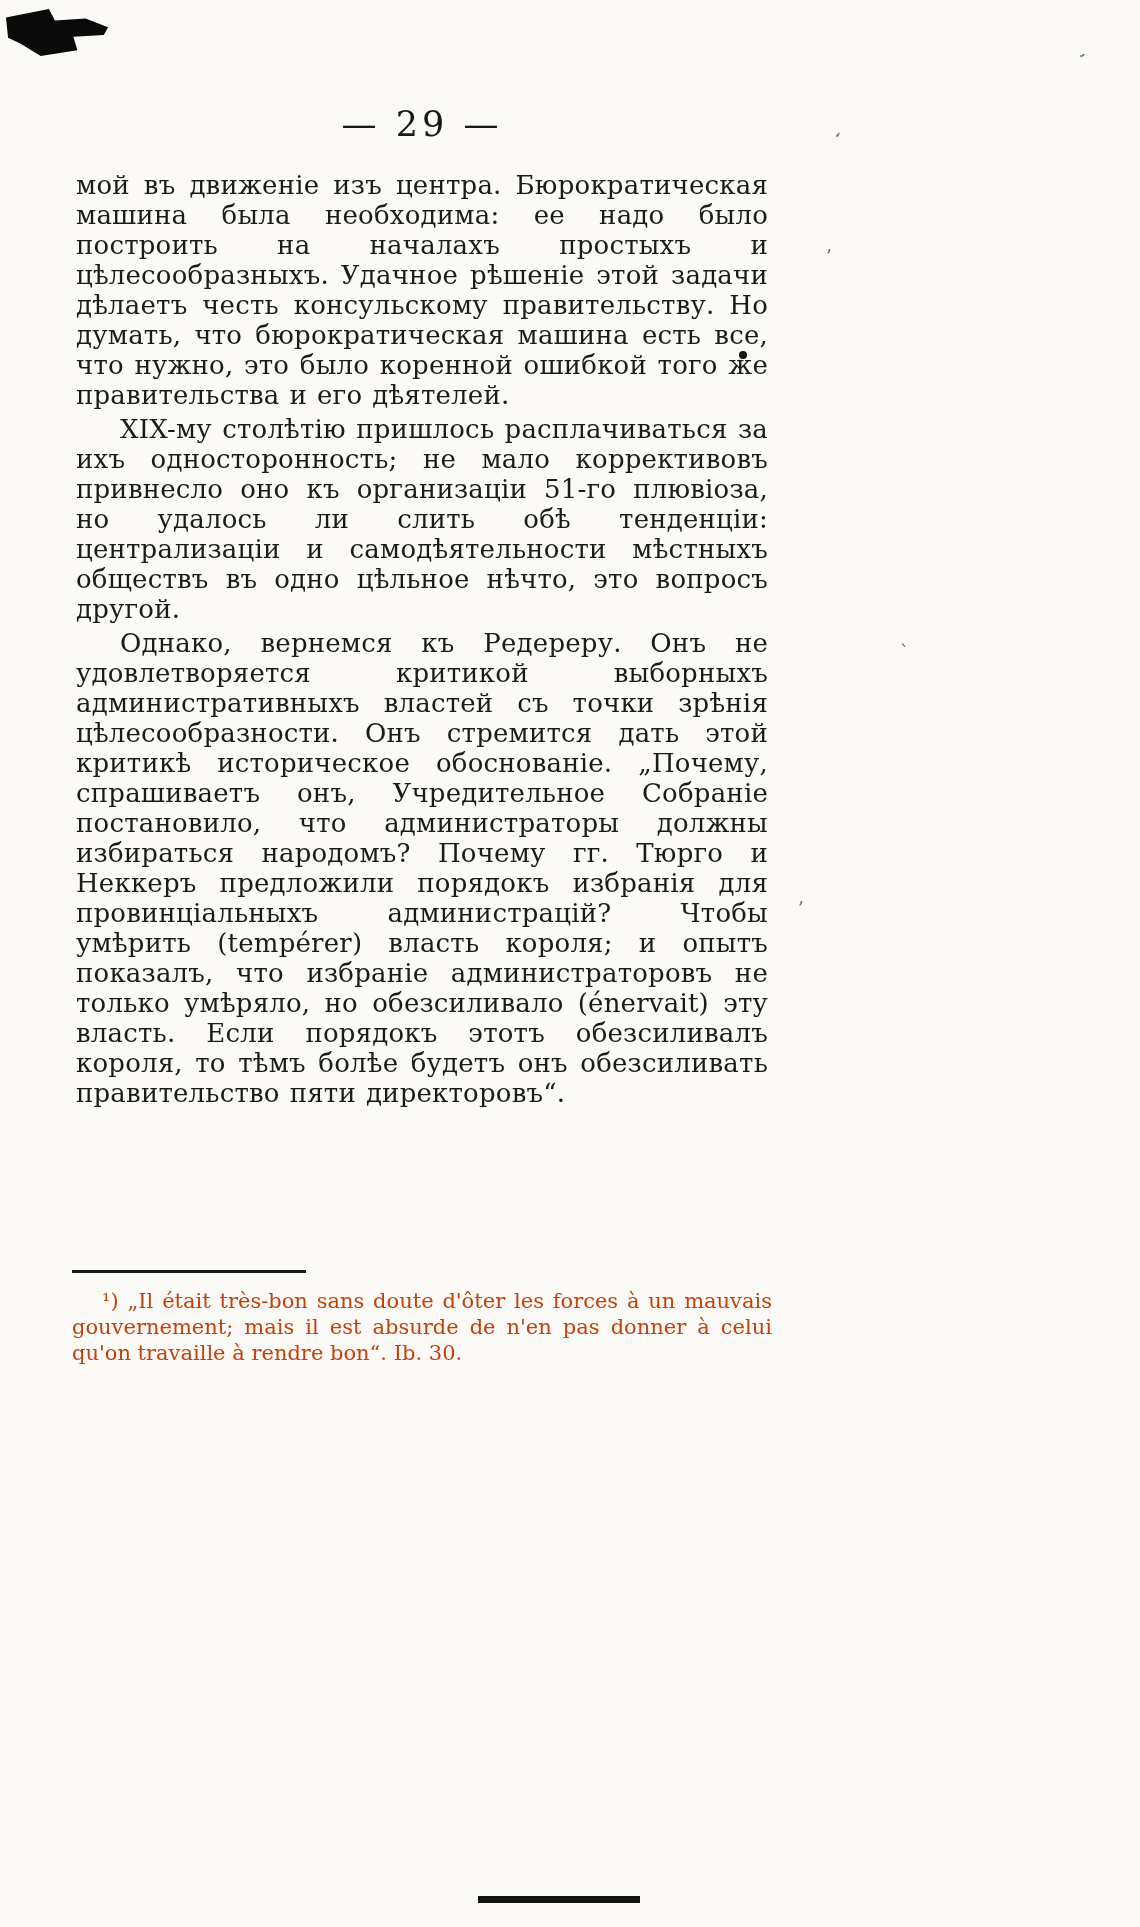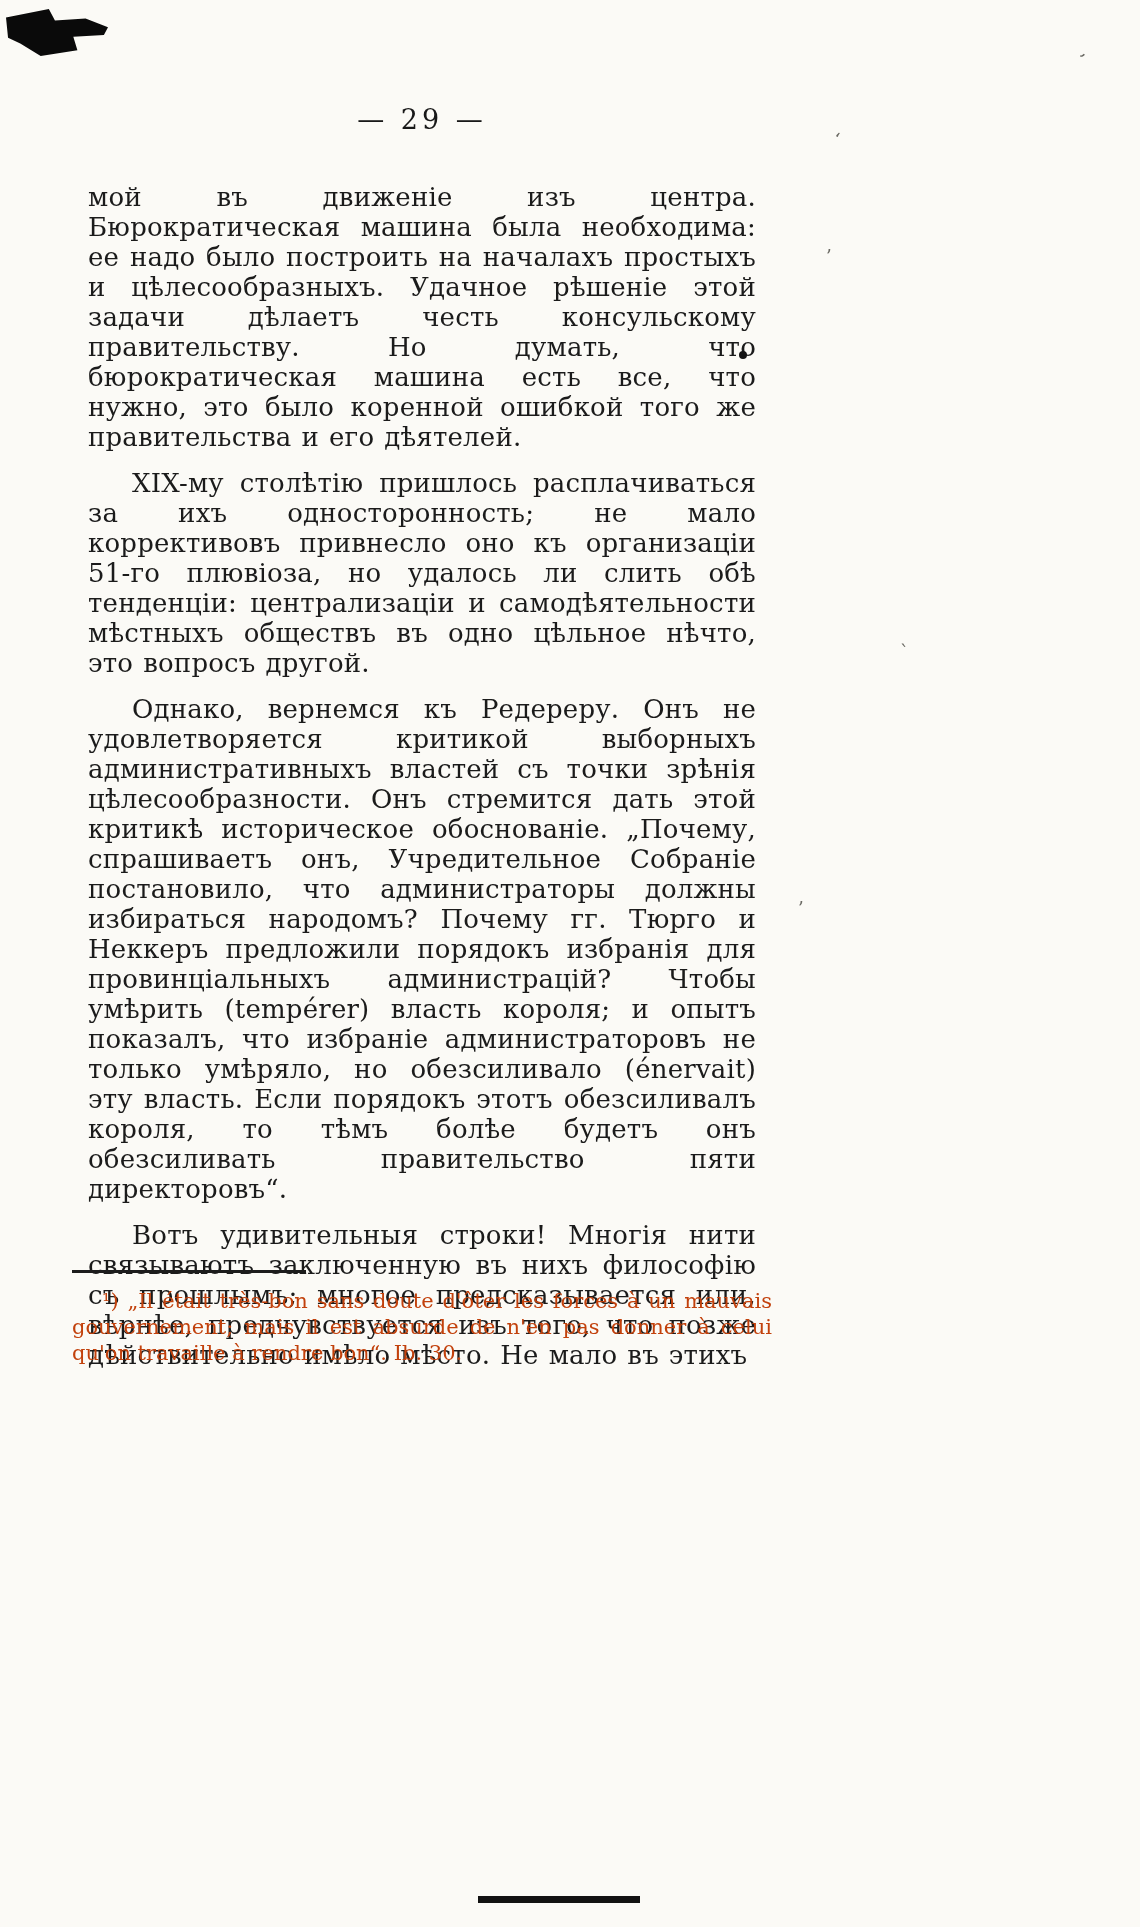--- a/index.html
+++ b/index.html
@@ -15,37 +15,37 @@
       font-family: "DejaVu Serif", serif;
       overflow: hidden;
     }
 
     .page-number {
       position: absolute;
       top: 104px;
       left: 72px;
       width: 700px;
       text-align: center;
-      font-size: 27px;
+      font-size: 35px;
       letter-spacing: 4px;
       color: #181818;
     }
 
     .body-text {
       position: absolute;
       top: 166px;
       left: 72px;
       width: 700px;
       font-size: 26px;
       line-height: 30px;
       text-align: justify;
       letter-spacing: 0.2px;
       word-spacing: 1.5px;
     }
-    .body-text p { margin: 16px; text-indent: 44px; }
+    .body-text p { margin: 4px; text-indent: 44px; }
     .body-text p.no-indent { text-indent: 0; }
 
     .footnote-rule {
       position: absolute;
       top: 1270px;
       left: 72px;
       width: 234px;
       height: 3px;
       background: #1c1c1c;
     }
@@ -102,21 +102,20 @@
 <div class="page">
 
   <div class="ink-smudge"></div>
 
   <div class="page-number">— 29 —</div>
 
   <div class="body-text">
     <p class="no-indent">мой въ движеніе изъ центра. Бюрократическая машина была необходима: ее надо было построить на началахъ простыхъ и цѣлесообразныхъ. Удачное рѣшеніе этой задачи дѣлаетъ честь консульскому правительству. Но думать, что бюрократическая машина есть все, что нужно, это было коренной ошибкой того же правительства и его дѣятелей.</p>
     <p>XIX-му столѣтію пришлось расплачиваться за ихъ односторонность; не мало коррективовъ привнесло оно къ организаціи 51-го плювіоза, но удалось ли слить обѣ тенденціи: централизаціи и самодѣятельности мѣстныхъ обществъ въ одно цѣльное нѣчто, это вопросъ другой.</p>
     <p>Однако, вернемся къ Редереру. Онъ не удовлетворяется критикой выборныхъ административныхъ властей съ точки зрѣнія цѣлесообразности. Онъ стремится дать этой критикѣ историческое обоснованіе. „Почему, спрашиваетъ онъ, Учредительное Собраніе постановило, что администраторы должны избираться народомъ? Почему гг. Тюрго и Неккеръ предложили порядокъ избранія для провинціальныхъ администрацій? Чтобы умѣрить (tempérer) власть короля; и опытъ показалъ, что избраніе администраторовъ не только умѣряло, но обезсиливало (énervait) эту власть. Если порядокъ этотъ обезсиливалъ короля, то тѣмъ болѣе будетъ онъ обезсиливать правительство пяти директоровъ“.</p>
-    <p>Вотъ удивительныя строки! Многія нити связываютъ заключенную въ нихъ философію съ прошлымъ; многое предсказывается или, вѣрнѣе, предчувствуется изъ того, что позже дѣйствительно имѣло мѣсто. Не мало въ этихъ</p>
   </div>
 
   <div class="footnote-rule"></div>
 
   <div class="footnote">
     <p>¹) „Il était très-bon sans doute d'ôter les forces à un mauvais gouvernement; mais il est absurde de n'en pas donner à celui qu'on travaille à rendre bon“. Ib. 30.</p>
   </div>
 
   <div class="bottom-mark"></div>
 

